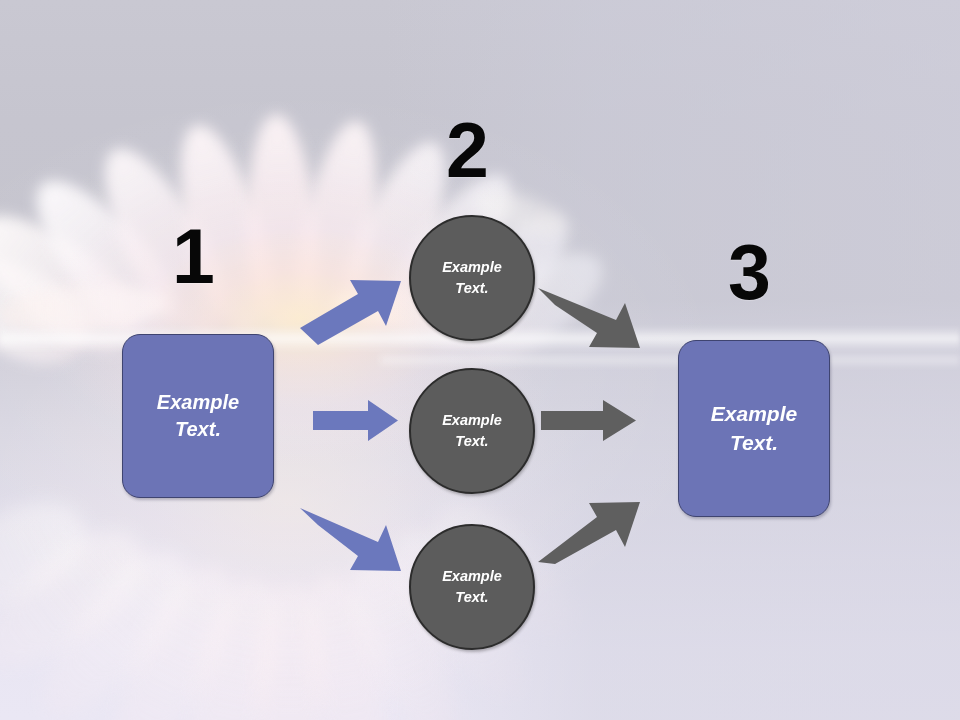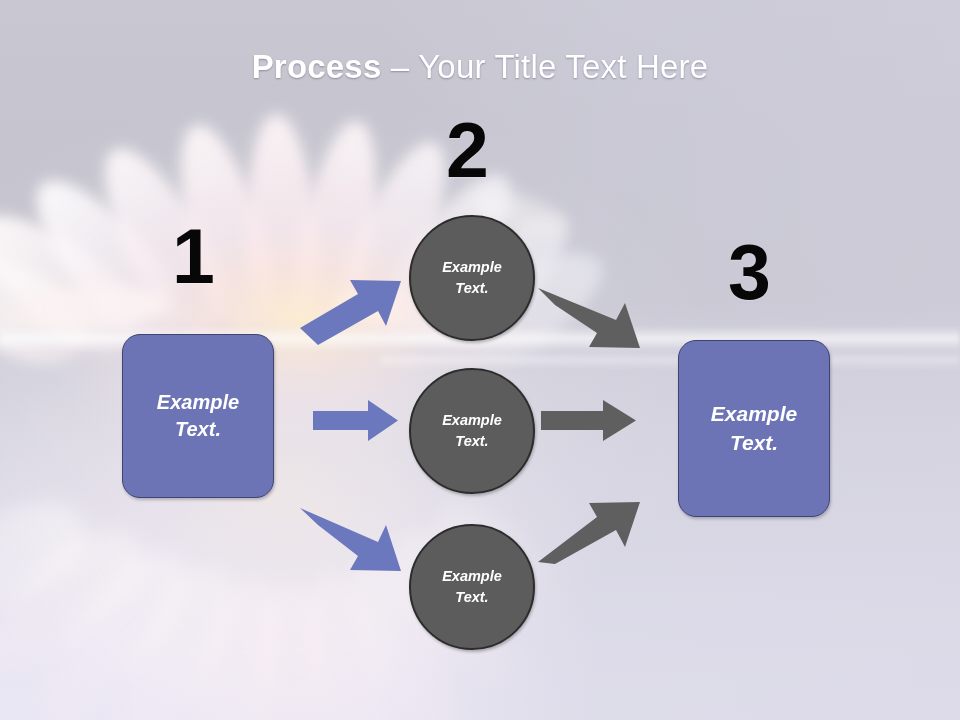--- a/index.html
+++ b/index.html
@@ -190,21 +190,20 @@
     <div class="petal-r" style="left:404px;top:340px;width:76px;height:172px;background:linear-gradient(to top,rgba(255,253,255,.56),rgba(245,233,242,.26));transform:rotate(-47deg) scaleY(-1);"></div>
   </div>
 
   <div id="bg-glow" class="bg-layer" data-name="flower-center-glow"></div>
   <div id="bg-haze" class="bg-layer" data-name="pond-haze"></div>
   <div id="bg-waterline" class="bg-layer" data-name="water-reflection-line"></div>
   <div id="bg-waterline2" data-name="water-ripple-line"></div>
   <div id="bg-veil" class="bg-layer" data-name="background-soft-veil"></div>
 
   <div id="title-band" data-name="title-band"></div>
-  <div id="title" data-name="page-title"><span class="strong" data-name="page-title-bold">Process</span><span class="light" data-name="page-title-rest"> – Your Title Text Here</span></div>
 
   <div id="numeral-1" class="numeral" data-name="step-numeral-1">1</div>
   <div id="numeral-2" class="numeral" data-name="step-numeral-2">2</div>
   <div id="numeral-3" class="numeral" data-name="step-numeral-3">3</div>
 
   <div id="box-start" class="proc-box" data-name="process-box-start">
     <div data-name="process-box-start-label">
       <span data-name="process-box-start-label-line1">Example</span><br>
       <span data-name="process-box-start-label-line2">Text.</span>
     </div>

